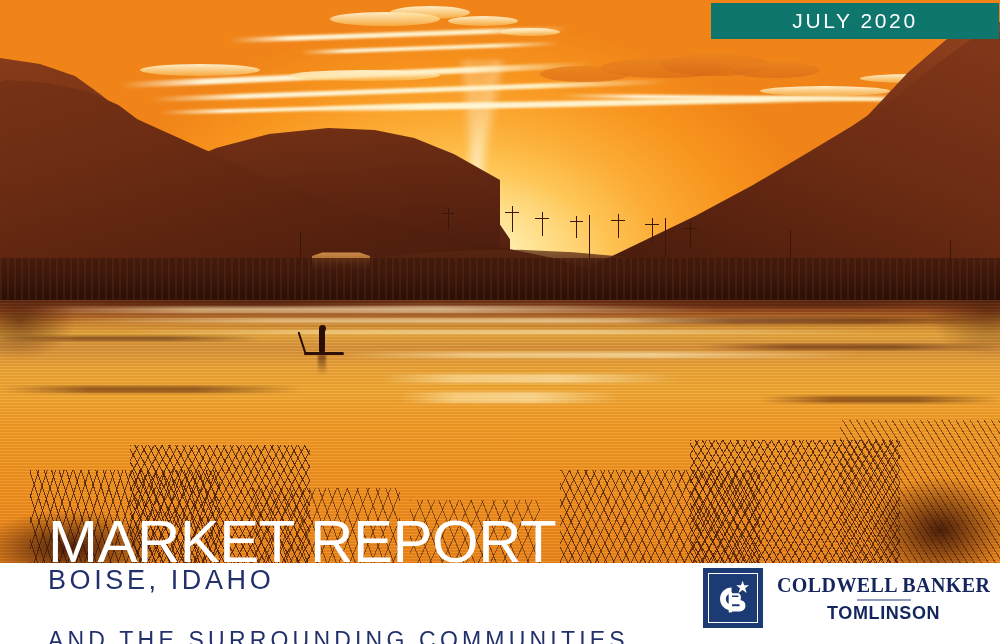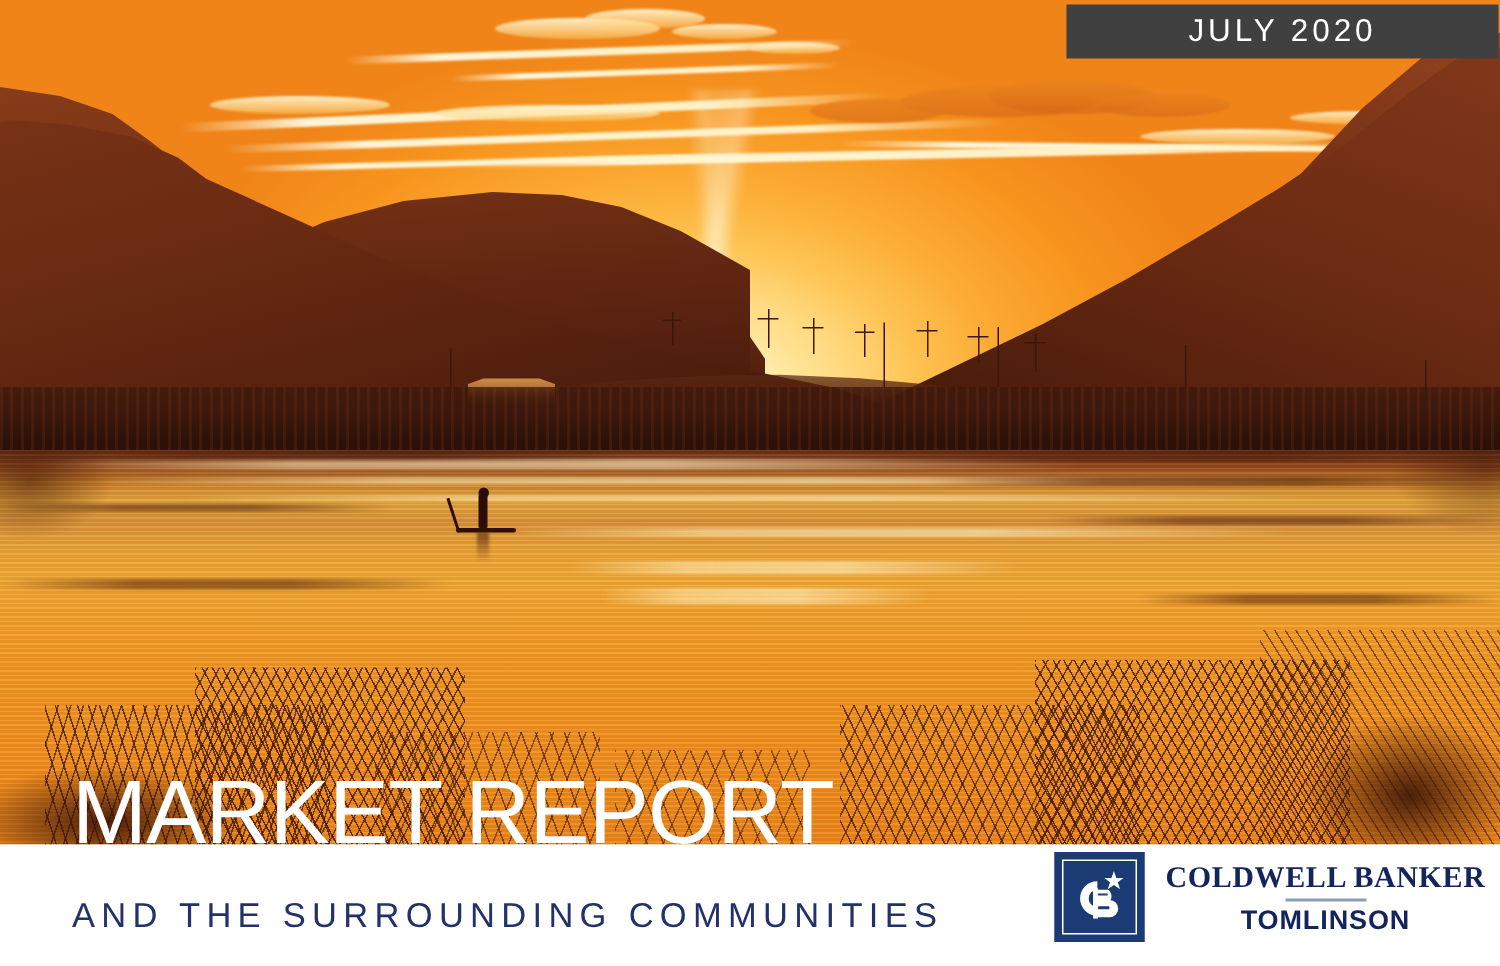--- a/index.html
+++ b/index.html
@@ -237,21 +237,21 @@
   .shrub-mass {
     position: absolute;
     filter: blur(0.3px);
   }
 
   
   .date-banner {
     position: absolute;
     left: 711px; top: 3px;
     width: 288px; height: 36px;
-    background: #404040;
+    background: #0f766e;
     display: flex;
     align-items: center;
     justify-content: center;
   }
   .date-banner-text {
     color: #ffffff;
     font-size: 21px;
     letter-spacing: 2.6px;
     font-weight: 400;
     font-family: "Liberation Sans", sans-serif;
@@ -471,20 +471,21 @@
     <div class="market-report">MARKET REPORT</div>
   </div>
 
   <div class="date-banner">
     <span class="date-banner-text">JULY 2020</span>
   </div>
 
   <div class="white-band"></div>
 
   <div class="subtitle-wrap">
+    <div class="subtitle-1">BOISE, IDAHO</div>
     <div class="subtitle-2">AND THE SURROUNDING COMMUNITIES</div>
   </div>
 
   <div class="logo">
     <div class="logo-mark">
       <div class="logo-mark-inner">
         <svg viewBox="0 0 100 100" width="100%" height="100%">
 
           <path d="M47 28 A23 23 0 1 0 47 76 L47 64 A12 12 0 1 1 47 40 Z" fill="#ffffff"></path>
 

